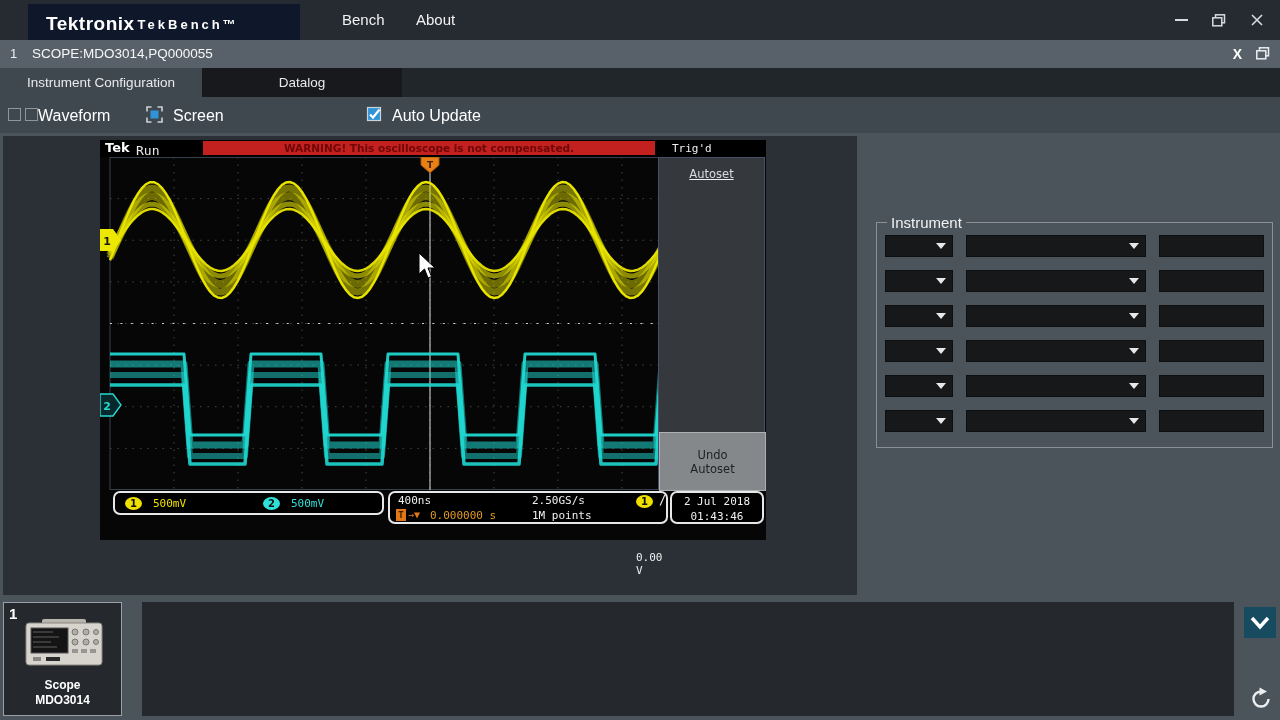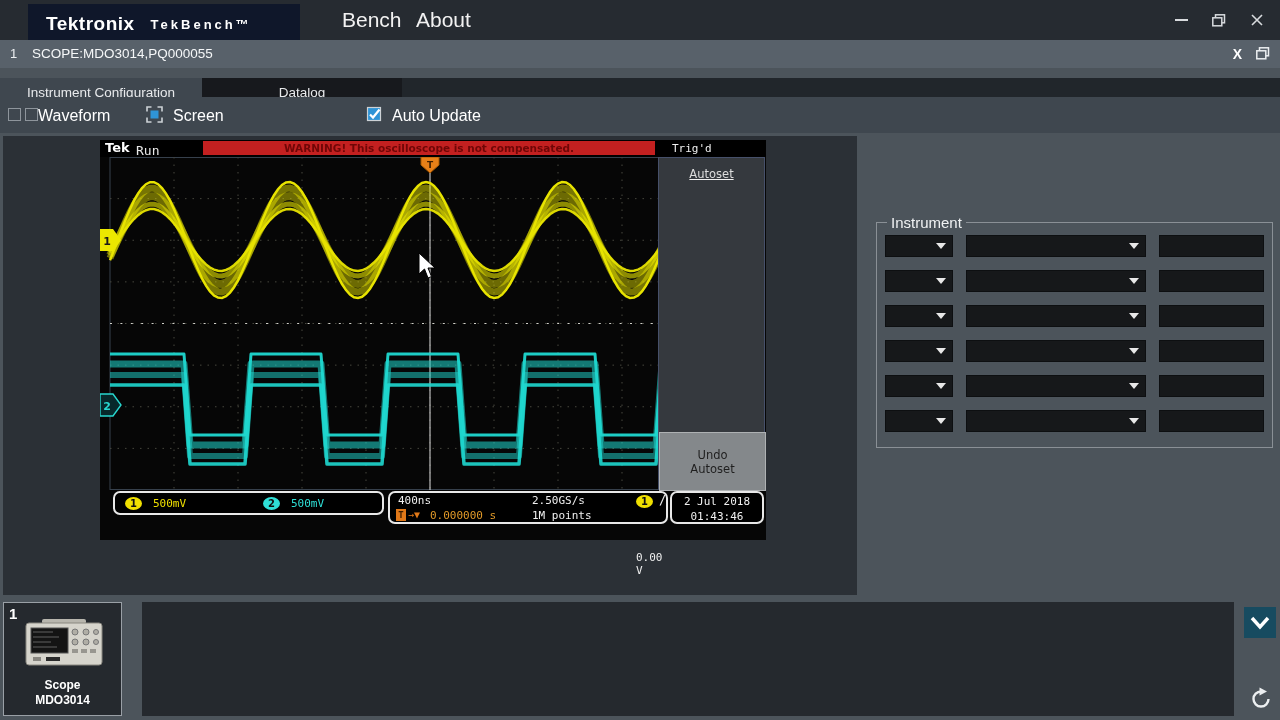--- a/index.html
+++ b/index.html
@@ -6,33 +6,33 @@
   body{
     width:1280px;height:720px;position:relative;overflow:hidden;
     background:#4c545b;font-family:"Liberation Sans",sans-serif;
     -webkit-font-smoothing:antialiased;color:#f0f0f0;
   }
   .abs{position:absolute;}
   
   .titlebar{left:0;top:0;width:1280px;height:40px;background:#262b31;}
   .logo-panel{left:28px;top:4px;width:272px;height:40px;background:#0f172a;display:flex;align-items:center;padding-left:18px;box-sizing:border-box;}
   .brand{font-size:19px;font-weight:bold;letter-spacing:.5px;color:#fff;}
-  .product{margin-left:16px;font-size:13px;font-weight:bold;letter-spacing:3px;color:#fff;}
-  .menu-item{top:0;height:40px;line-height:40px;font-size:21px;color:#f2f2f2;padding:0 6px;cursor:default;}
+  .product{margin-left:3px;font-size:13px;font-weight:bold;letter-spacing:3px;color:#fff;}
+  .menu-item{top:0;height:40px;line-height:40px;font-size:15px;color:#f2f2f2;padding:0 6px;cursor:default;}
   .win-controls{right:8px;top:0;height:40px;display:flex;align-items:center;gap:8px;}
   .win-btn{width:30px;height:28px;display:flex;align-items:center;justify-content:center;}
   .min-glyph{width:13px;height:2px;background:#d8dbde;}
   
   .instrbar{left:0;top:40px;width:1280px;height:28px;background:#58616a;}
   .instr-index{left:10px;top:0;height:28px;line-height:28px;font-size:13px;color:#eceff1;}
   .instr-title{left:32px;top:0;height:28px;line-height:28px;font-size:13.5px;color:#f5f7f8;}
   .instr-close{right:34px;top:0;height:28px;line-height:28px;font-size:14px;font-weight:bold;color:#fff;padding:0 4px;}
   .instr-restore{right:10px;top:6px;}
   
-  .tabsbar{left:0;top:68px;width:1280px;height:29px;background:#21262b;margin-top:10px;}
+  .tabsbar{left:0;top:68px;width:1280px;height:29px;background:#21262b;}
   .tab{top:0;height:29px;line-height:29px;text-align:center;font-size:13.5px;color:#e8eaec;}
   .tab-active{left:0;width:202px;background:#3f474f;}
   .tab-inactive{left:202px;width:200px;background:#17191d;text-align:center;}
   
   .toolbar{left:0;top:97px;width:1280px;height:36px;background:#3f474f;}
   .tb-label{font-size:16px;color:#ffffff;}
   .cb-unchecked{display:flex;gap:4px;}
   .cb-sq{width:13px;height:13px;border:1px solid #8e959c;box-sizing:border-box;}
   .export-btn{left:750px;top:104px;width:102px;height:27px;border:1px solid #cfd4d8;box-sizing:border-box;display:flex;align-items:center;padding-left:8px;}
   .export-btn span{font-size:14px;color:#f2f4f5;flex:1;}

